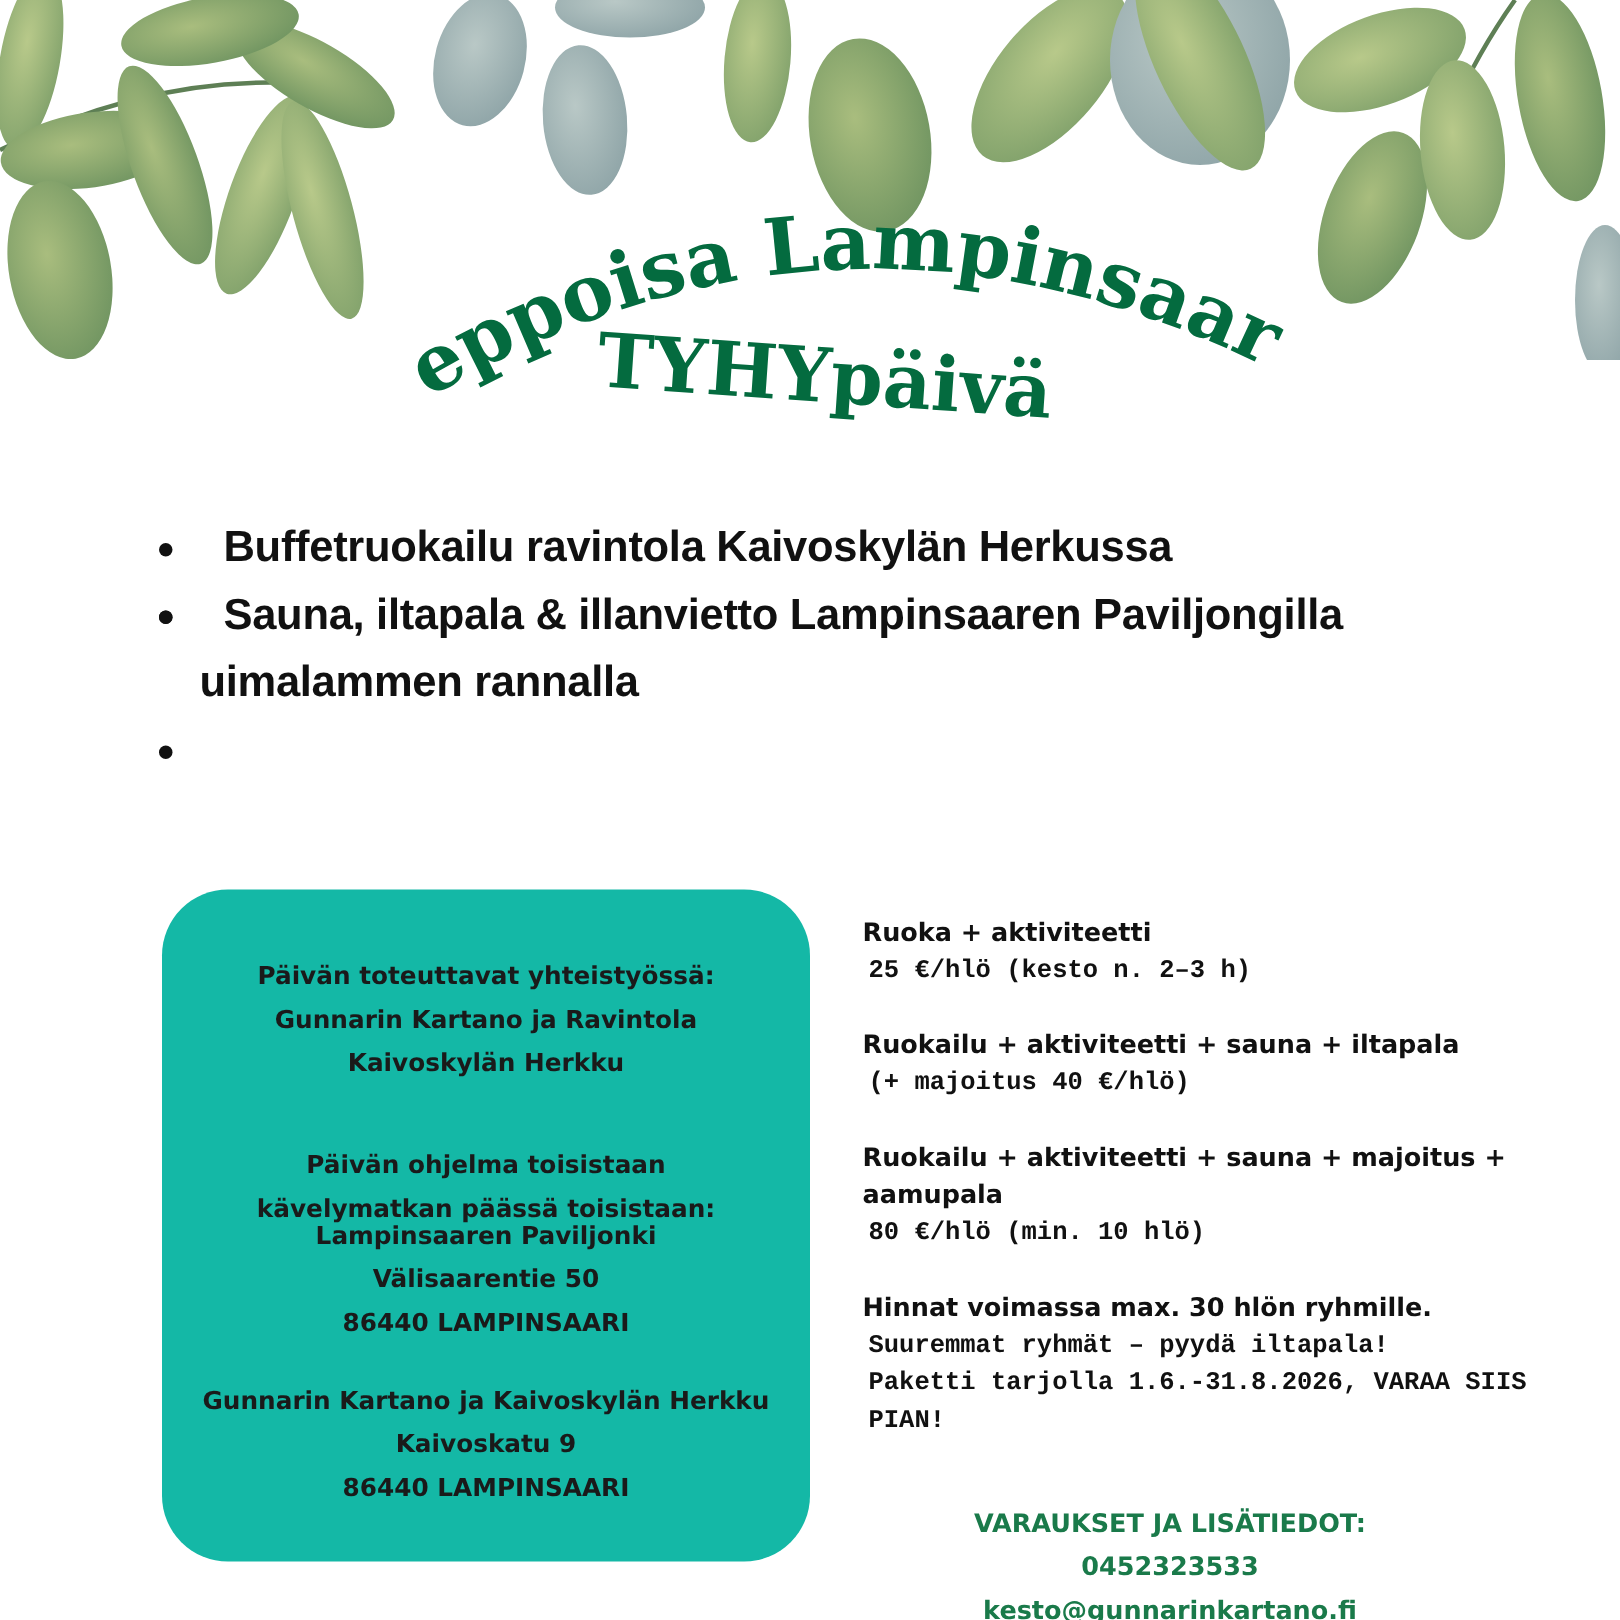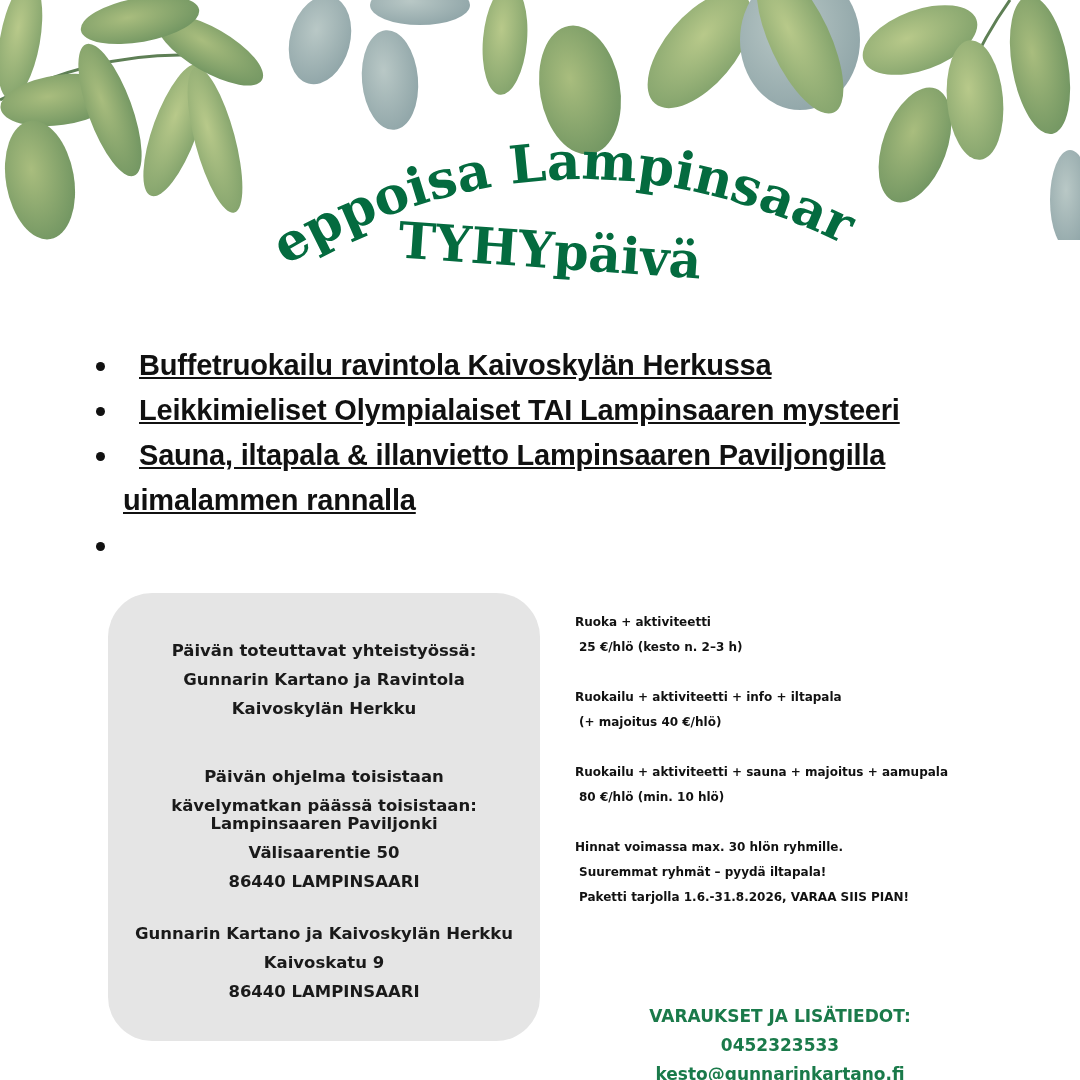--- a/index.html
+++ b/index.html
@@ -1,28 +1,28 @@
 <!DOCTYPE html>
 <html><head>
 <meta charset="utf-8">
 <style>
   html, body { margin:0; padding:0; }
   body { width:1080px; height:1080px; background:#ffffff; position:relative; overflow:hidden; font-family:"DejaVu Sans", sans-serif; color:#111; }
   .leaves { position:absolute; left:0; top:0; width:1080px; height:240px; }
   .title-wrap { position:absolute; left:230px; top:110px; width:640px; height:200px; }
   .title-wrap svg text { font-family:"DejaVu Serif", serif; font-weight:bold; fill:#046b3f; }
-  .bullets { position:absolute; left:92px; top:343px; width:960px; margin:0; padding:0; list-style:none;text-decoration:underline; }
+  .bullets { position:absolute; left:102px; top:343px; width:960px; margin:0; padding:0; list-style:none; }
   .bullets li { position:relative; font-family:"Liberation Sans", sans-serif; font-size:29px; line-height:45px; padding-left:47px; color:#111; font-weight:600; letter-spacing:-0.2px; }
   .bullets li .dot { position:absolute; left:4px; top:19px; width:9px; height:9px; border-radius:50%; background:#111; }
   .bullets li .cont { display:block; margin-left:-16px; }
-  .green-box { position:absolute; left:108px; top:593px; width:432px; height:448px; background:#e5e5e5; border-radius:44px; text-align:center; font-family:"DejaVu Sans", sans-serif; font-size:16.5px; font-weight:bold; color:#1a1a1a; }
+  .green-box { position:absolute; left:108px; top:593px; width:432px; height:448px; background:#14b8a6; border-radius:44px; text-align:center; font-family:"DejaVu Sans", sans-serif; font-size:16.5px; font-weight:bold; color:#1a1a1a; }
   .green-box .blk { position:absolute; left:0; width:100%; line-height:29px; }
-  .prices { position:absolute; left:575px; top:610px; width:490px; font-family:"DejaVu Sans", sans-serif; font-size:12px; font-weight:bold; color:#111; line-height:25px; }
+  .prices { position:absolute; left:575px; top:610px; width:490px; font-family:"DejaVu Sans", sans-serif; font-size:17px; font-weight:bold; color:#111; line-height:25px; }
   .prices .group { margin-bottom:25px; }
-  .prices .ind { padding-left:4px; }
+  .prices .ind { padding-left:4px;font-family:Liberation Mono, monospace; }
   .contact { position:absolute; left:560px; top:1002px; width:440px; text-align:center; font-family:"DejaVu Sans", sans-serif; font-weight:bold; font-size:17px; color:#1a7a4a; line-height:29px; }
 </style>
 </head>
 <body>
 
 <svg class="leaves" viewBox="0 0 1080 240" xmlns="http://www.w3.org/2000/svg">
   <defs>
     <radialGradient id="lg1" cx="40%" cy="40%" r="70%">
       <stop offset="0%" stop-color="#a9bd7e"></stop>
         <stop offset="100%" stop-color="#6e9360"></stop>
@@ -72,21 +72,21 @@
     </defs>
     <text font-size="52">
       <textPath href="#arc" startOffset="50%" text-anchor="middle">Leppoisa Lampinsaari</textPath>
     </text>
     <text x="320" y="158" font-size="50" text-anchor="middle" transform="rotate(4 320 140)">TYHYpäivä</text>
   </svg>
 </div>
 
 <ul class="bullets">
   <li><span class="dot"></span><span>Buffetruokailu ravintola Kaivoskylän Herkussa</span></li>
-  <li><span class="dot"></span><span>Leikkimieliset Olympialaiset TAI Lampinsaaren mysteeri</span></li>
+  <li><span class="dot"></span></li>
   <li><span class="dot"></span><span>Sauna, iltapala &amp; illanvietto Lampinsaaren Paviljongilla</span><span class="cont">uimalammen rannalla</span></li>
   <li><span class="dot"></span></li>
 </ul>
 
 <div class="green-box">
   <div class="blk" style="top:43px;">
     <div>Päivän toteuttavat yhteistyössä:</div>
     <div>Gunnarin Kartano ja Ravintola</div>
     <div>Kaivoskylän Herkku</div>
   </div>
@@ -105,21 +105,21 @@
     <div>86440 LAMPINSAARI</div>
   </div>
 </div>
 
 <div class="prices">
   <div class="group">
     <div>Ruoka + aktiviteetti</div>
     <div class="ind">25 €/hlö (kesto n. 2–3 h)</div>
   </div>
   <div class="group">
-    <div>Ruokailu + aktiviteetti + info + iltapala</div>
+    <div>Ruokailu + aktiviteetti + sauna + iltapala</div>
     <div class="ind">(+ majoitus 40 €/hlö)</div>
   </div>
   <div class="group">
     <div>Ruokailu + aktiviteetti + sauna + majoitus + aamupala</div>
     <div class="ind">80 €/hlö (min. 10 hlö)</div>
   </div>
   <div class="group">
     <div>Hinnat voimassa max. 30 hlön ryhmille.</div>
     <div class="ind">Suuremmat ryhmät – pyydä iltapala!</div>
     <div class="ind">Paketti tarjolla 1.6.-31.8.2026, VARAA SIIS PIAN!</div>

